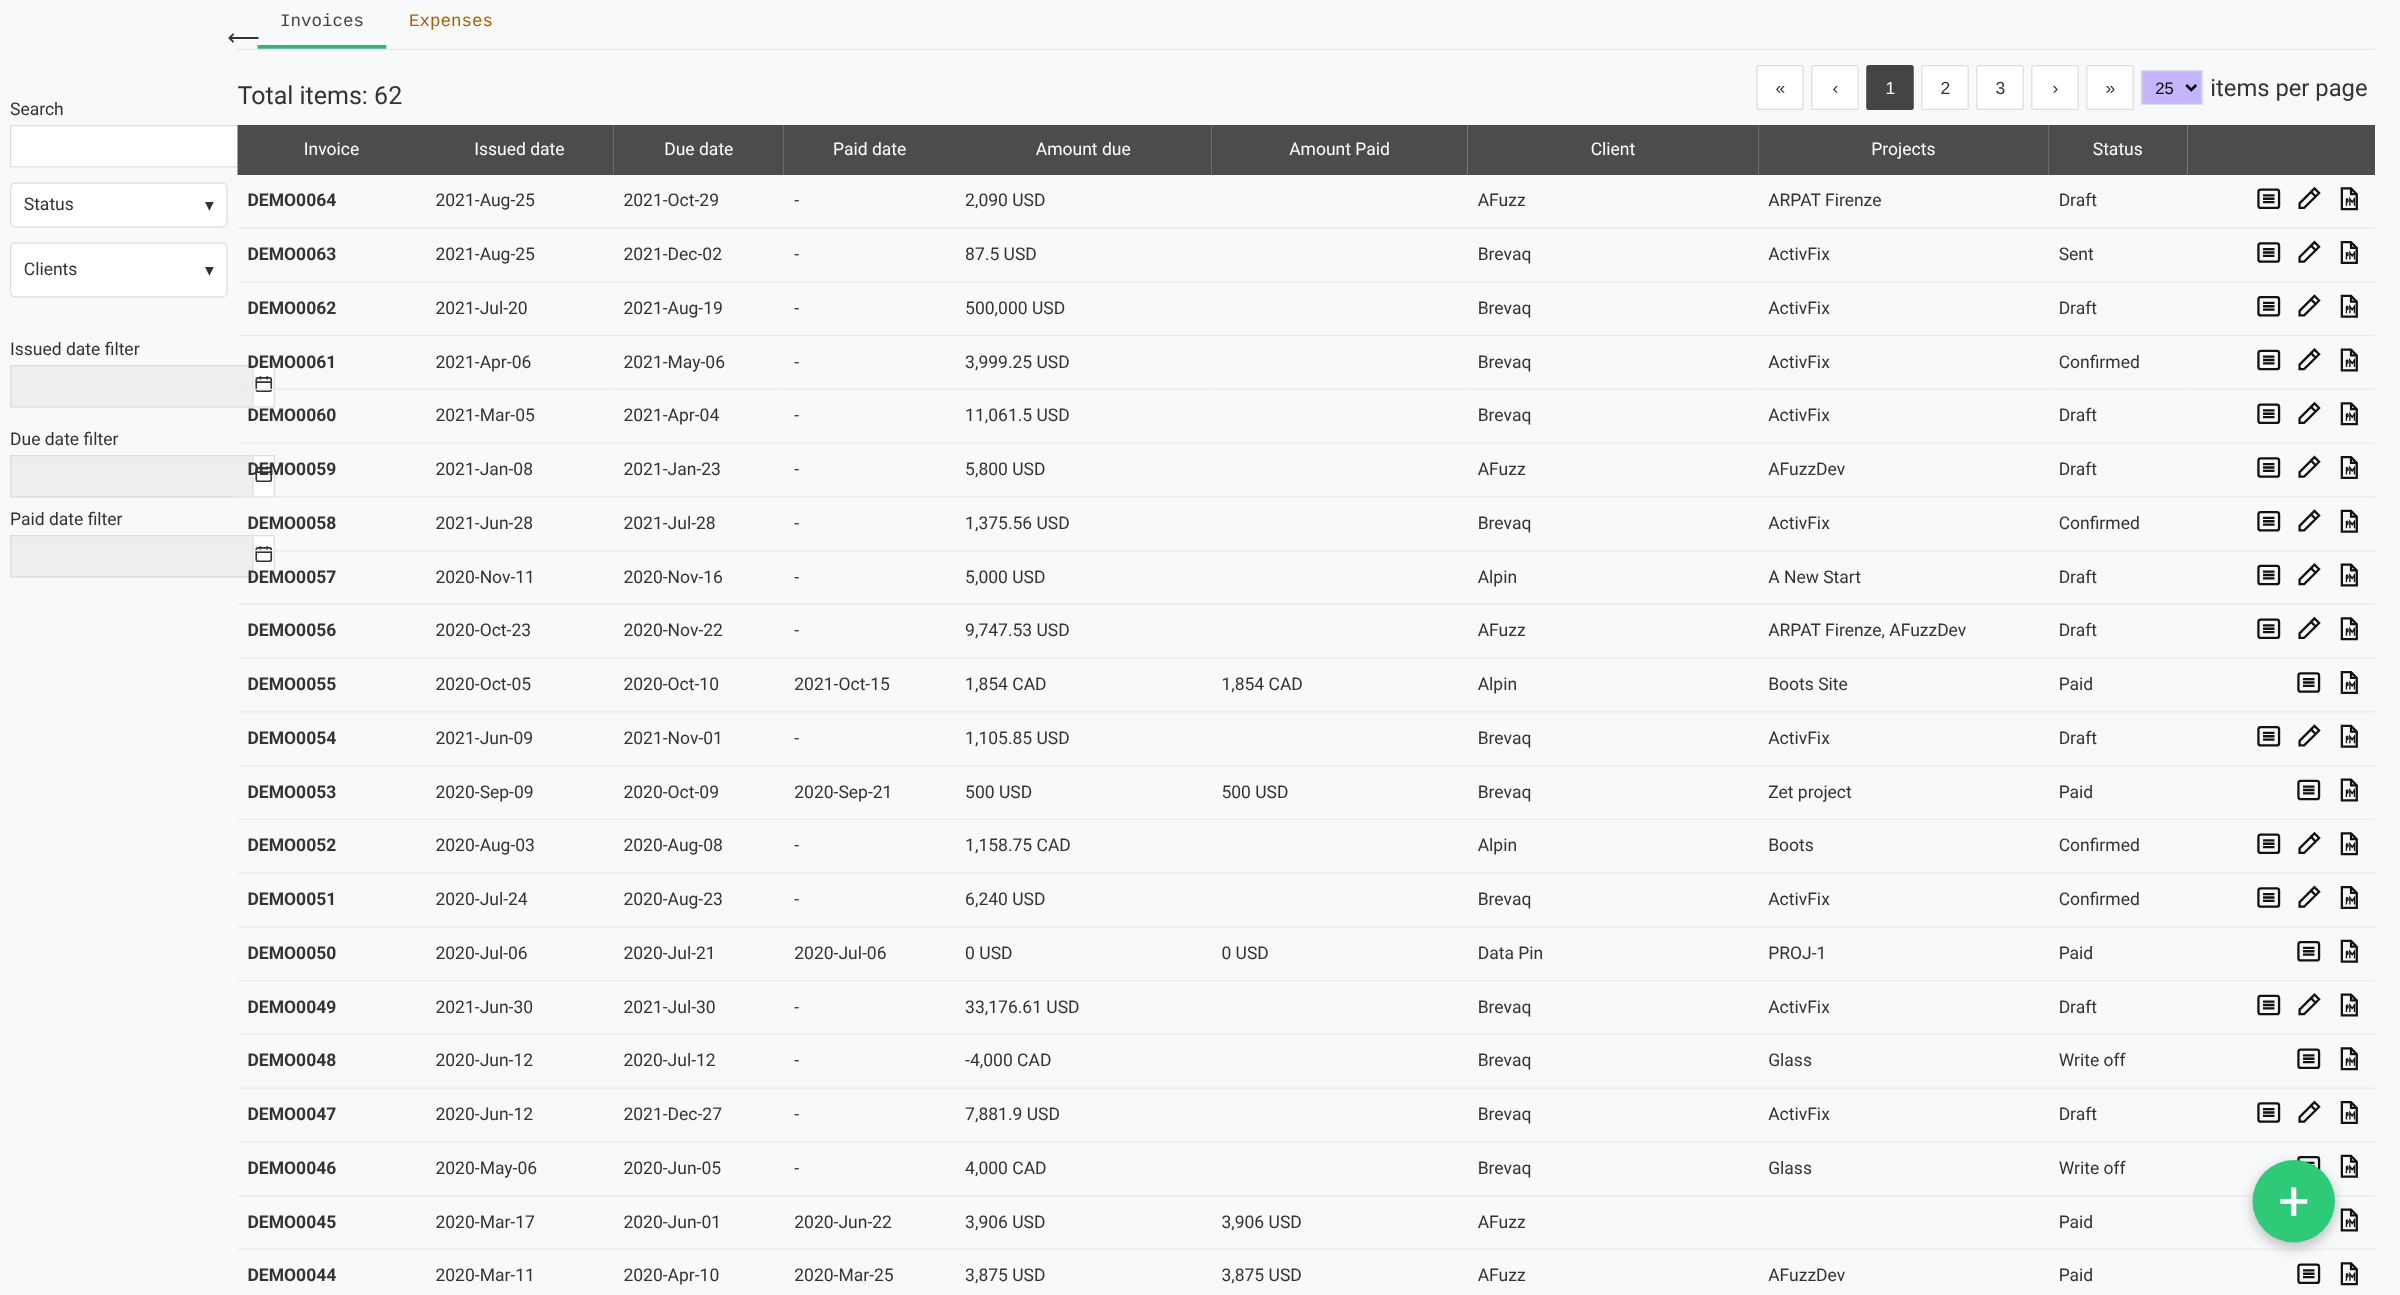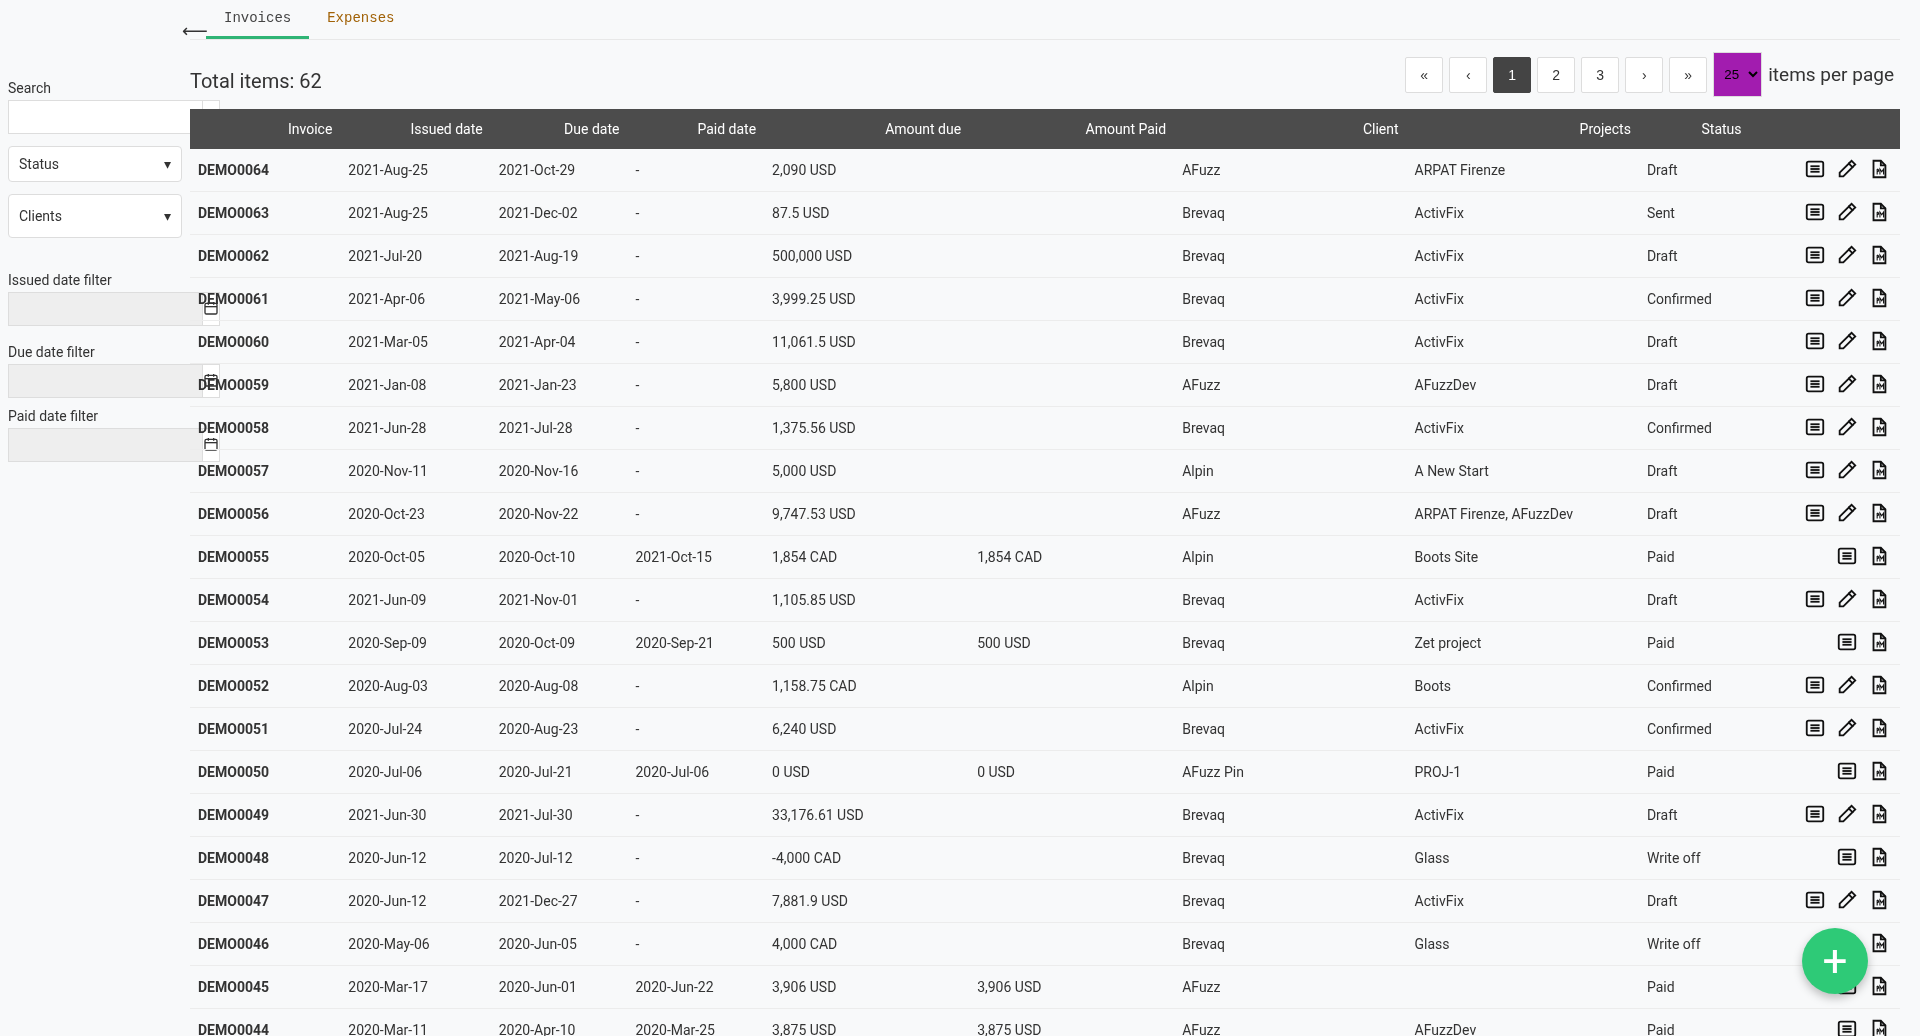--- a/index.html
+++ b/index.html
@@ -73,25 +73,25 @@
   cursor: pointer;
   font-size: 14px;
   border-radius: 2px;
 }
 .pag-btn.active {
   background: #444;
   color: #fff;
   border-color: #444;
 }
 .ipp-select {
-  height: 45px;
+  height: 28px;
   border: 1px solid #ddd;
   margin-left: 6px;
   padding: 0 6px;
-  background: #a21caf;
+  background: #c4b5fd;
 }
 .ipp-label {
   font-size: 19px;
   margin-left: 6px;
 }
 
 .field-label { font-size: 14px; color: #333; margin: 10px 0 4px 0; display:block;}
 .search-group, .date-group {
   display: flex;
 }
@@ -121,21 +121,21 @@
   margin-top:12px;
   border-radius:4px;
 }
 .dropdown.tall { height: 44px; gap: 12px; }
 
 .tbl { width: 100%; border-collapse: collapse; }
 .tbl thead th {
   background: #4c4c4c;
   color: #fff;
   font-weight: 400;
-  text-align: right;
+  text-align: center;
   padding: 12px 8px;
   font-size: 14px;
 }
 .tbl tbody td {
   padding: 8px 8px;
   border-bottom: 1px solid #ececec;
   font-size: 14px;
   vertical-align: middle;
 }
 .inv-id { font-weight: 700; }
@@ -781,21 +781,21 @@
               </div>
             </td>
           </tr>
           <tr>
             <td class="inv-id">DEMO0050</td>
             <td>2020-Jul-06</td>
             <td>2020-Jul-21</td>
             <td>2020-Jul-06</td>
             <td>0 USD</td>
             <td>0 USD</td>
-            <td>AFuzz Pin</td>
+            <td>Data Pin</td>
             <td>PROJ-1</td>
             <td>Paid</td>
             <td>
               <div class="actions">
                 <span class="act-btn">
                   <span><svg viewBox="0 0 24 24" fill="none" stroke="currentColor" stroke-width="2">
                       <rect x="3" y="4" width="18" height="16" rx="2"></rect>
                       <line x1="7" y1="9" x2="17" y2="9"></line>
                       <line x1="7" y1="12" x2="17" y2="12"></line>
                       <line x1="7" y1="15" x2="17" y2="15"></line>

